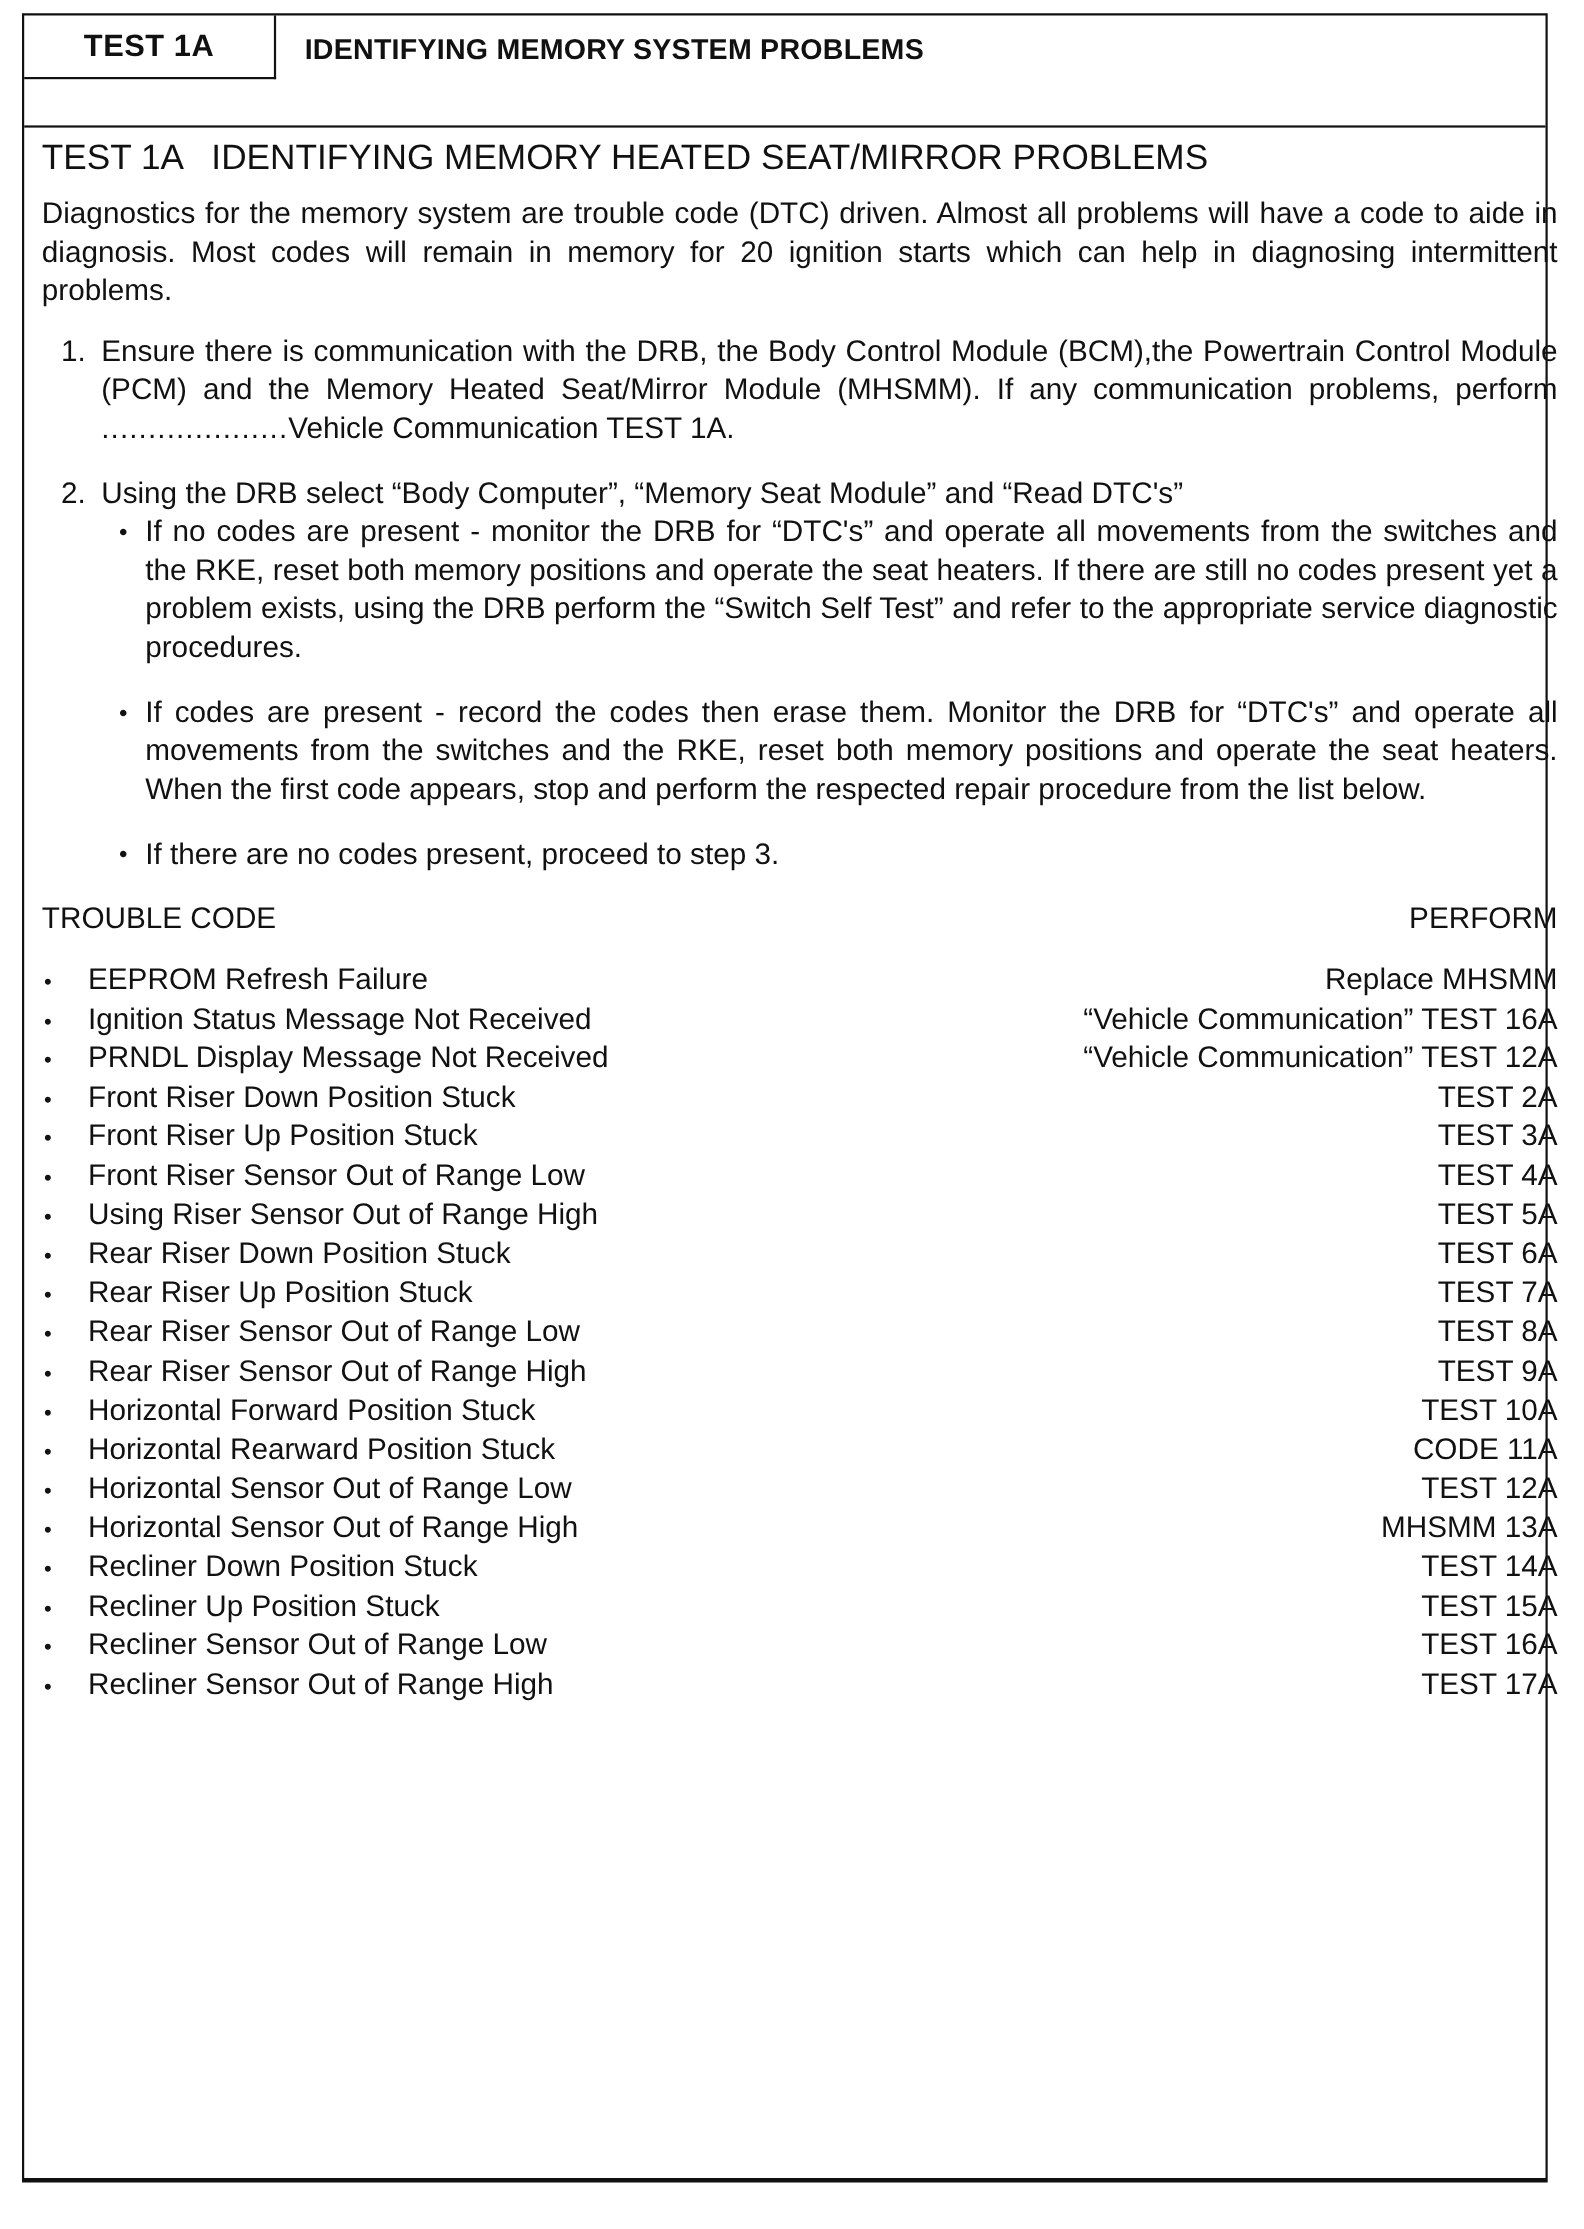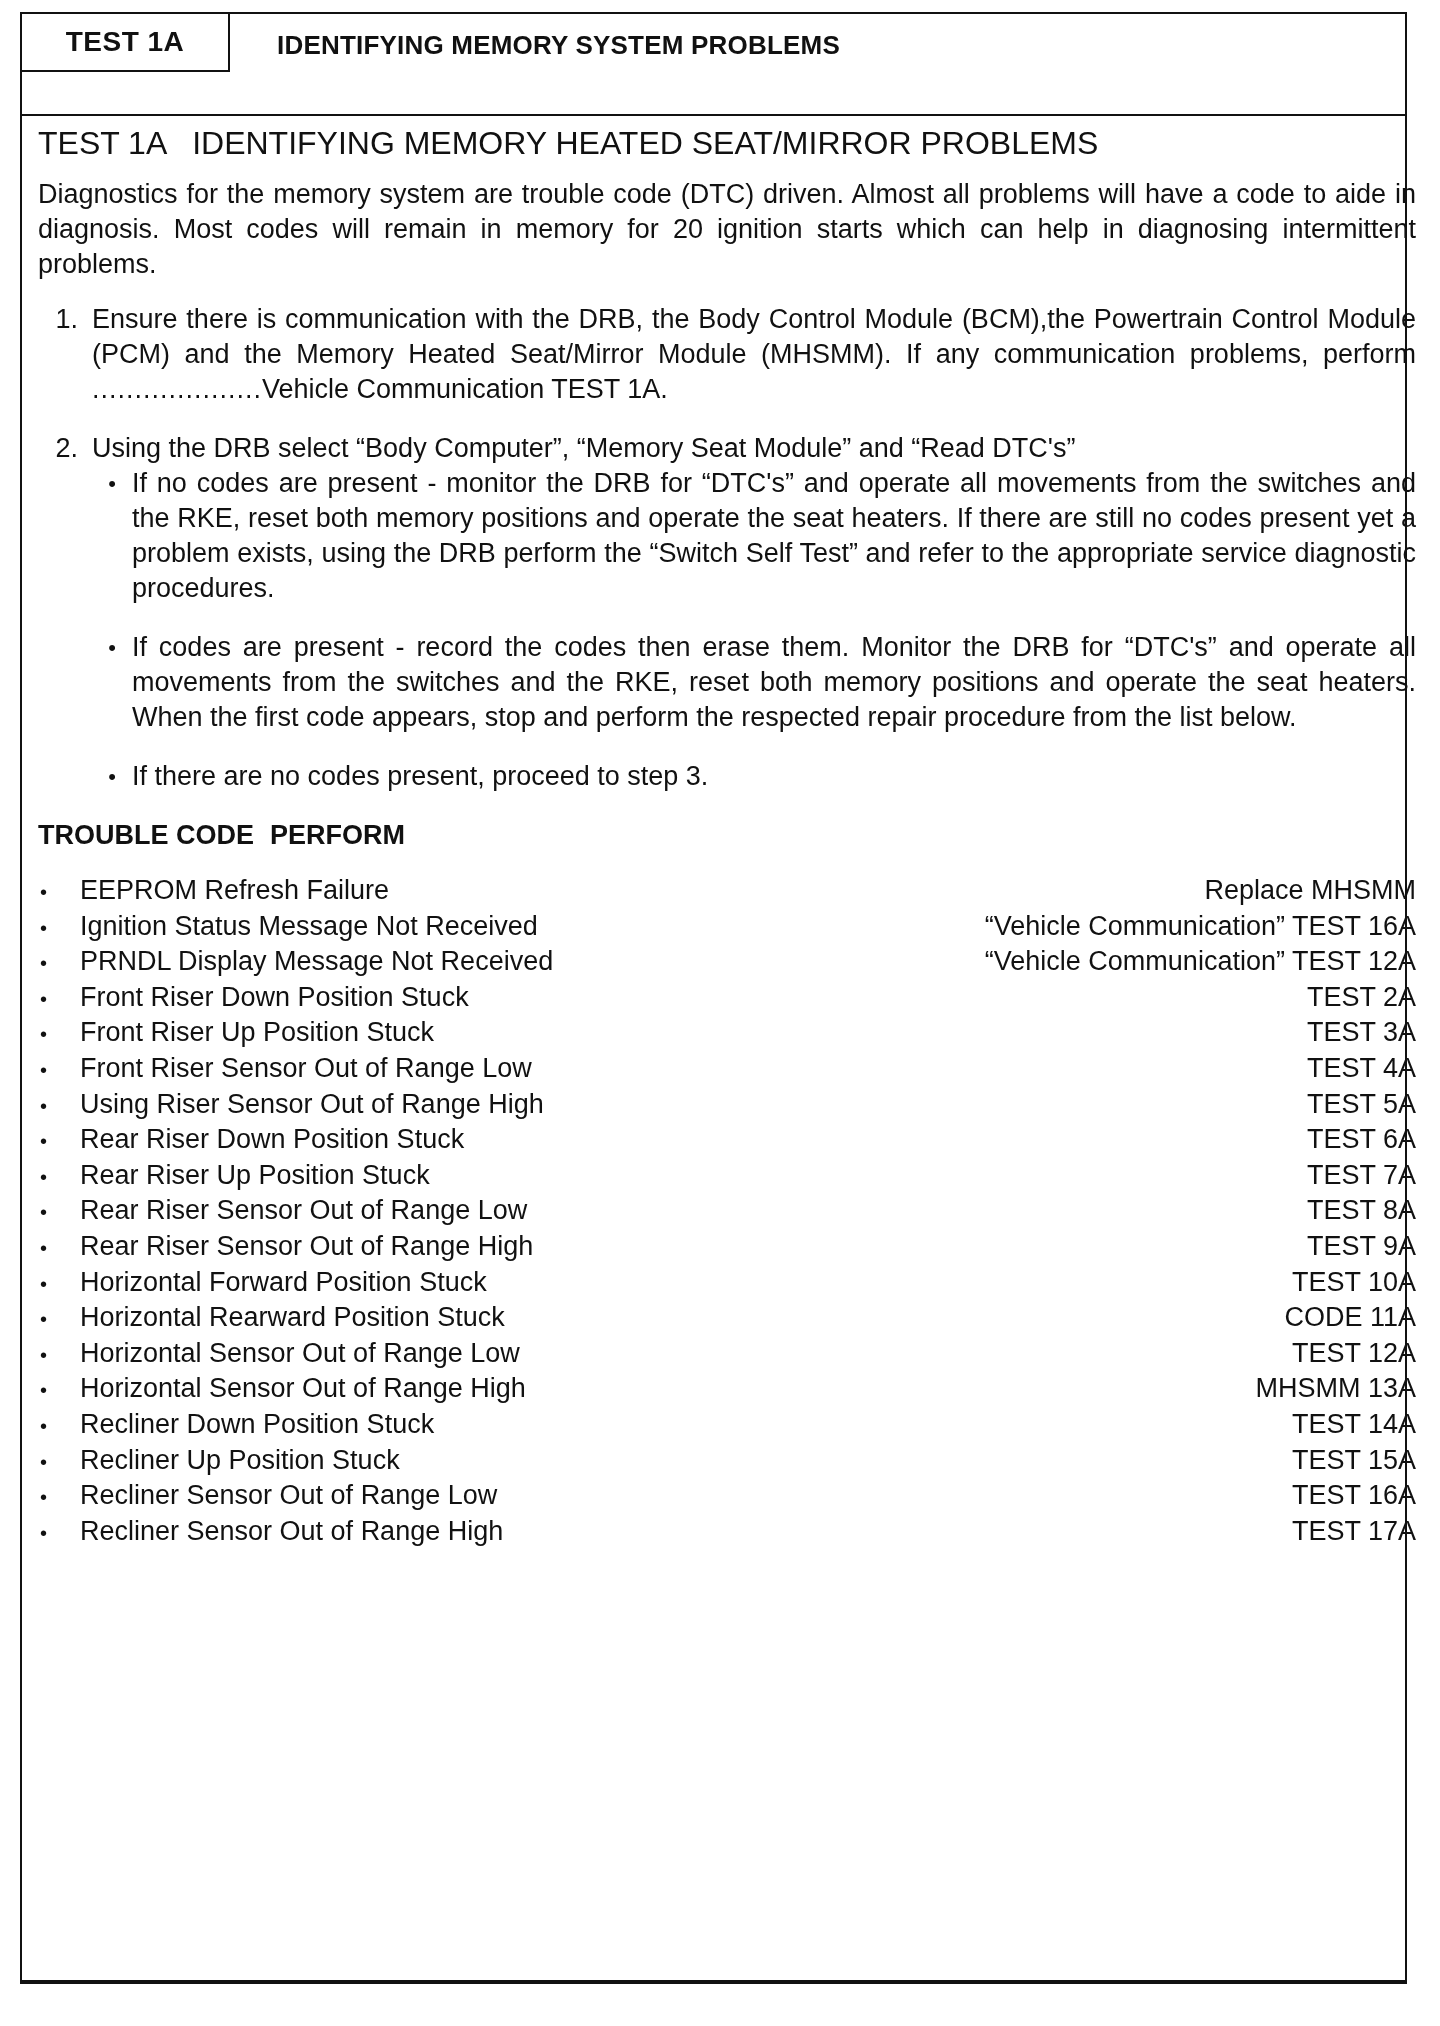--- a/index.html
+++ b/index.html
@@ -1,34 +1,34 @@
 <!DOCTYPE html>
 <html><head>
 <meta charset="utf-8">
 <style>
   html, body { margin: 0; padding: 0; background: #ffffff; }
   body { width: 1440px; height: 2026px; position: relative; font-family: "Liberation Sans", sans-serif; color: #111; }
   .page-frame { position: absolute; left: 20px; top: 12px; width: 1387px; height: 1972px; border: 2px solid #111; border-bottom-width: 4px; box-sizing: border-box; }
   .header-row { position: absolute; left: 0; top: 0; right: 0; height: 100px; border-bottom: 2px solid #111; }
-  .test-label-box { position: absolute; left: 0; top: 0; width: 208px; height: 58px; border-right: 2px solid #111; border-bottom: 2px solid #111; box-sizing: border-box; display: flex; align-items: center; justify-content: center; font-weight: bold; font-size: 28px; letter-spacing: 0.5px; }
+  .test-label-box { position: absolute; left: 0; top: 0; width: 229px; height: 58px; border-right: 2px solid #111; border-bottom: 2px solid #111; box-sizing: border-box; display: flex; align-items: center; justify-content: center; font-weight: bold; font-size: 28px; letter-spacing: 0.5px; }
   .header-title { position: absolute; left: 255px; top: 16px; font-weight: bold; font-size: 26px; letter-spacing: 0.2px; }
   .content { position: absolute; left: 38px; top: 120px; right: 24px; font-size: 27px; line-height: 35px; }
   .section-title { margin: 6px 0 14px 0; font-size: 32px; }
   .intro { margin: 16px 0 20px 0; text-align: justify; }
   .steps { margin: 0; padding: 0; list-style: none; }
   .step { display: flex; margin-bottom: 24px; }
   .step-num { width: 54px; flex: none; text-align: right; padding-right: 14px; box-sizing: border-box; }
   .step-body { flex: 1; text-align: justify; }
   .step-body .leader { letter-spacing: 1px; }
   .sub-list { list-style: none; margin: 0; padding: 0; }
   .sub-item { display: flex; margin-bottom: 24px; text-align: justify; }
   .sub-item:last-child { margin-bottom: 0; }
   .bullet { width: 40px; flex: none; text-align: center; font-size: 22px; }
   .sub-text { flex: 1; }
-  .table-header { display: flex; justify-content: flex-start; font-weight: bold; font-size: 27px; margin-top: 4px; margin-bottom: 20px; gap: 16px; }
+  .table-header { display: flex; justify-content: space-between; font-weight: normal; font-size: 27px; margin-top: 4px; margin-bottom: 20px; gap: 16px; }
   .code-list { list-style: none; margin: 0; padding: 0; }
   .code-row { display: flex; align-items: baseline; height: 35.6px; }
   .code-bullet { width: 40px; flex: none; font-size: 20px; text-align: left; padding-left: 2px; }
   .code-name { flex: 1; }
   .code-action { text-align: right; white-space: nowrap; }
 </style>
 </head>
 <body>
 
 <div class="page-frame">

